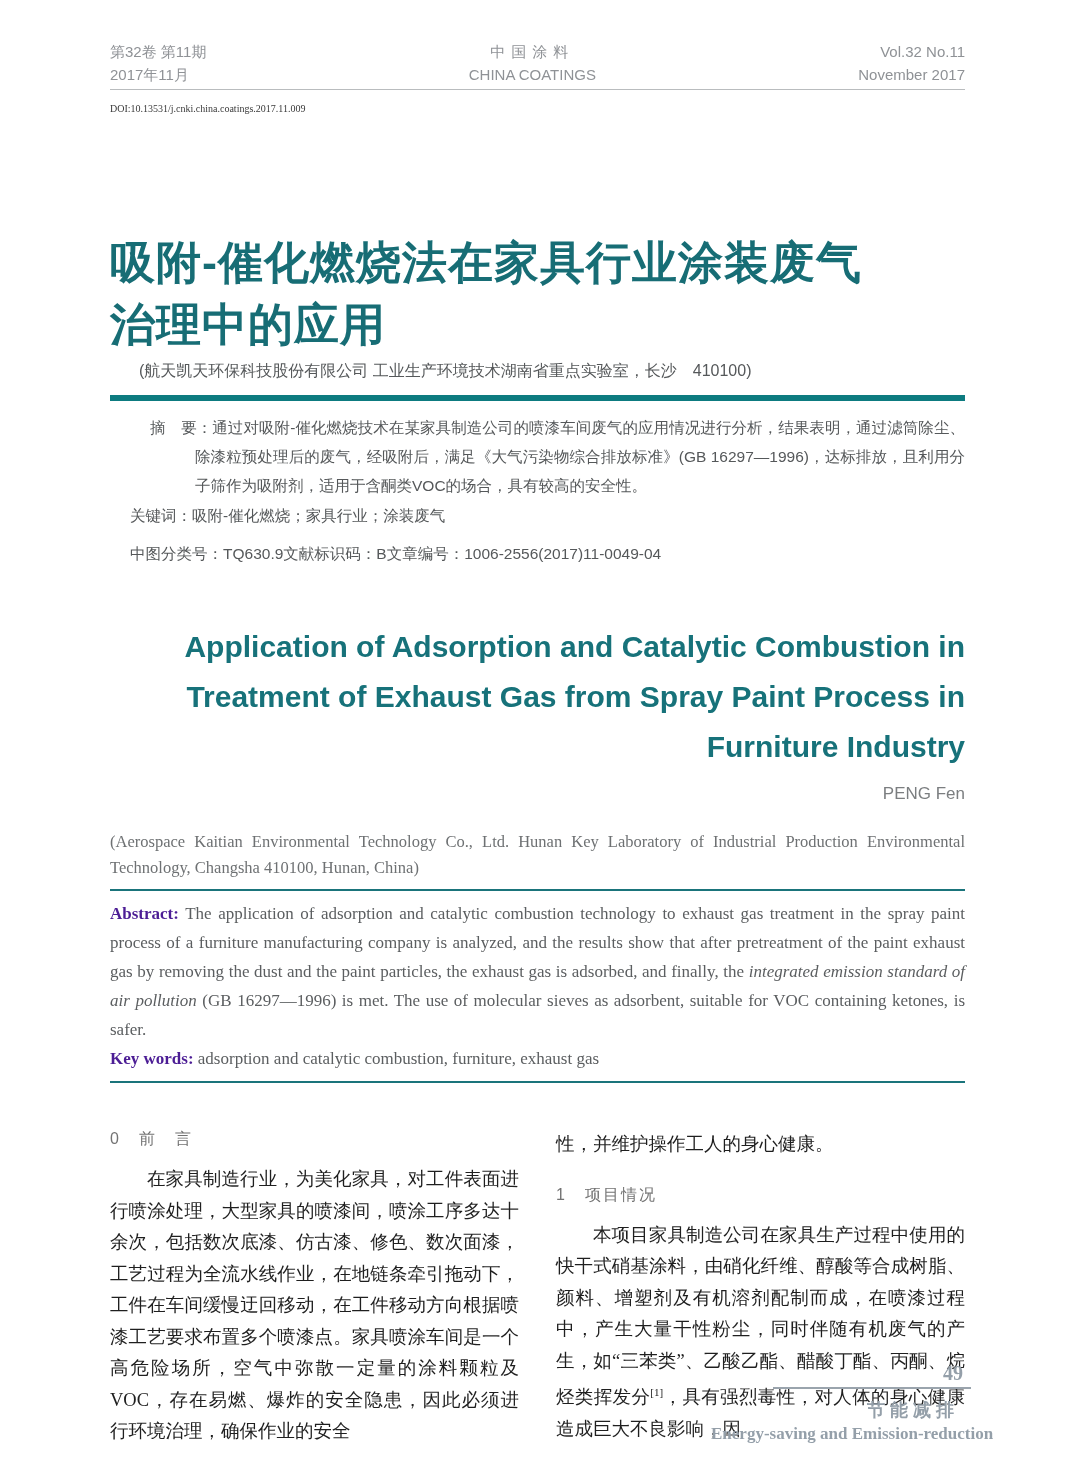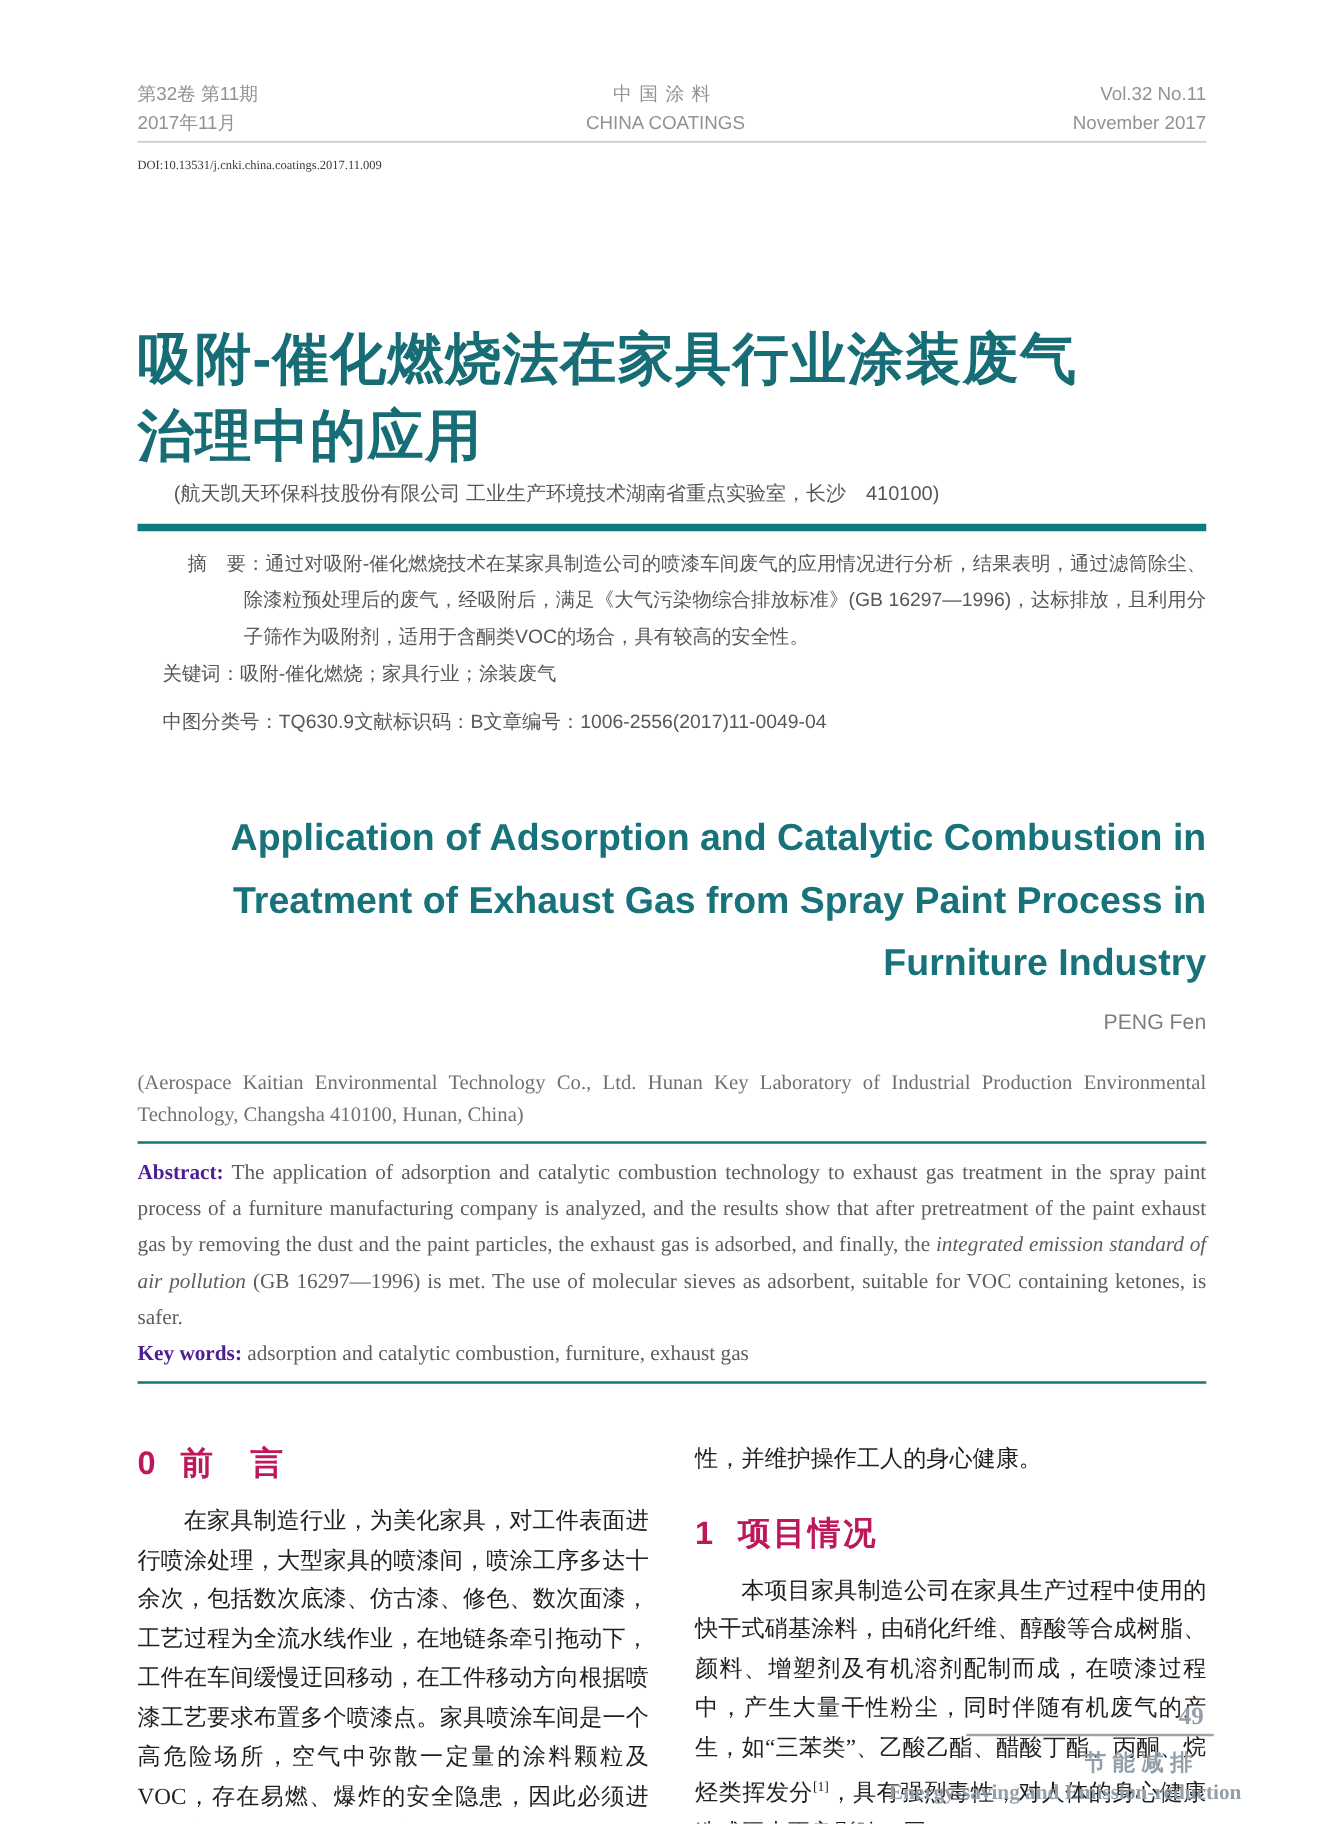--- a/index.html
+++ b/index.html
@@ -10,21 +10,21 @@
     height: 1459px;
     margin: 0 auto;
     background: #ffffff;
     overflow: hidden;
     font-family: "Liberation Sans", sans-serif;
     color: #222;
   }
   .content { padding: 40px 110px 0 110px; }
 
   
-  .jheader { color: #8f9296; font-size: 15px; line-height: 23px; margin-top: 24px; }
+  .jheader { color: #8f9296; font-size: 15px; line-height: 23px; }
   .jheader-row { display: flex; justify-content: space-between; align-items: flex-start; }
   .jh-center { text-align: center; }
   .jh-right { text-align: right; }
   .jh-cn { letter-spacing: 6px; }
   .jheader-rule { border-bottom: 1px solid #b9bcbe; margin-top: 3px; }
   .doi { margin-top: 7px; color: #3a3a3a; font-size: 10px; font-family: "Liberation Serif", serif; }
 
   
   .title-cn {
     margin-top: 112px;
@@ -79,23 +79,23 @@
     text-align: justify;
   }
   .abstract-en .b { font-weight: 700; color: #4c1d95; }
   .abstract-en .i { font-style: italic; }
   .kw-en { margin-top: 0; }
 
   
   .columns { display: flex; gap: 37px; margin-top: 46px; }
   .col { flex: 1; min-width: 0; }
   .sec-heading {
-    color: #be185d;
-    font-size: 26px;
-    font-weight: 700;
+    color: #737373;
+    font-size: 16px;
+    font-weight: 400;
     margin-bottom: 14px;
     font-family: "Liberation Sans", sans-serif;
   }
   .sec-num { margin-right: 20px; }
   .sec-title { letter-spacing: 2px; }
   .body-para {
     font-family: "Liberation Serif", serif;
     font-size: 18.5px;
     line-height: 31.5px;
     color: #1f1f1f;

